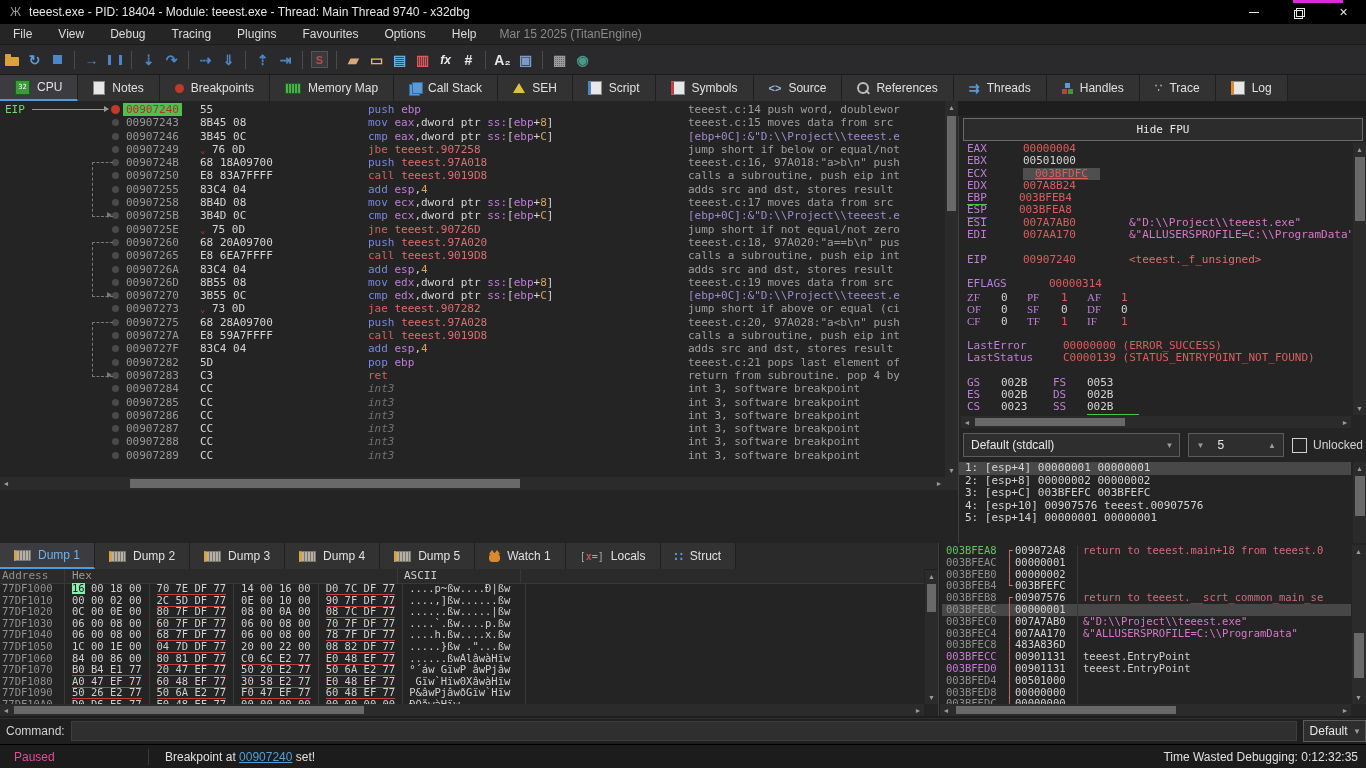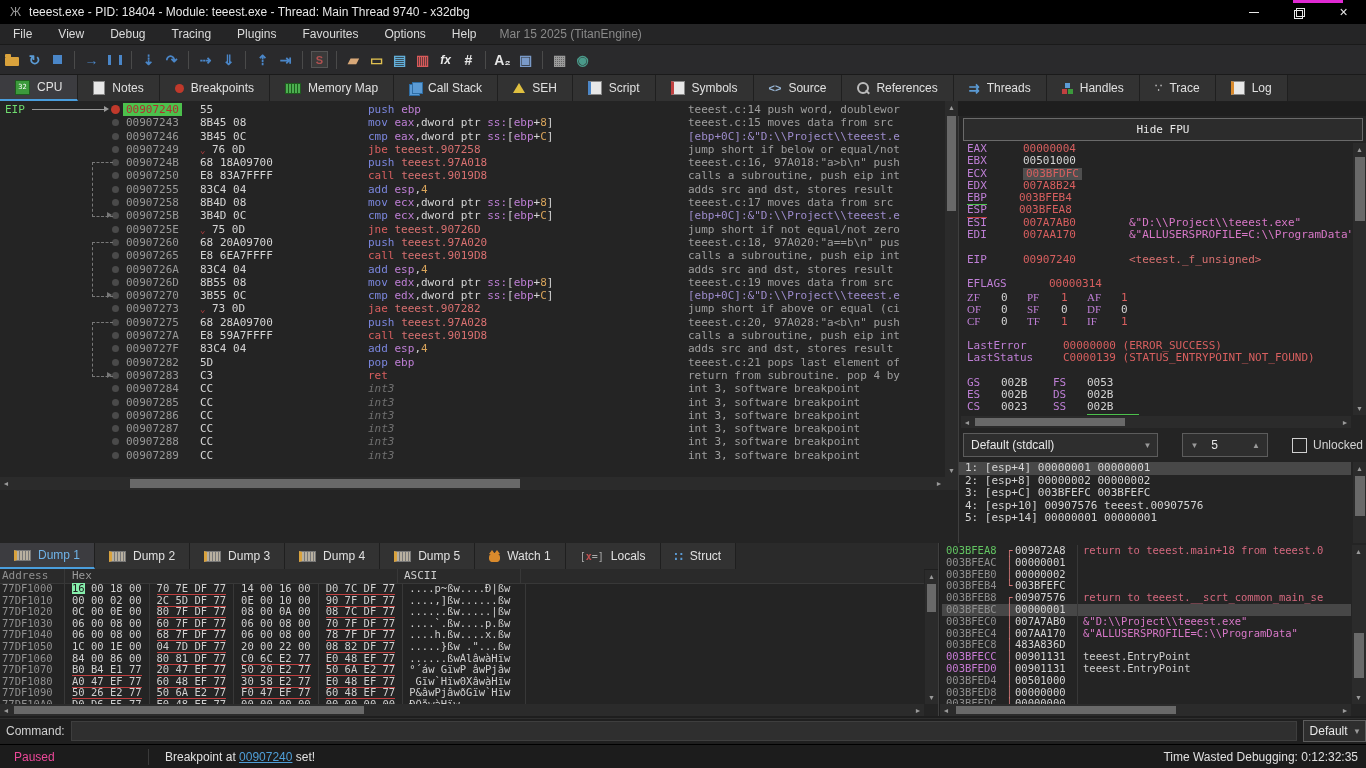--- a/index.html
+++ b/index.html
@@ -132,33 +132,33 @@
            justify-content:center;font-family:"DejaVu Sans Mono",monospace;}
   #reg-body{position:absolute;left:8px;top:27px;right:16px;height:272px;overflow:hidden;
             font-size:11px;line-height:12.3px;font-family:"DejaVu Sans Mono",monospace;white-space:pre;}
   .rline{height:12.3px;}
   .rn{display:inline-block;width:56px;color:#bf7fd6;}
   .rn.efn{width:82px;} .rn.ln{width:96px;}
   .ung{border-bottom:1px solid #4cc14c;width:auto;margin-right:32px;}
   .unr{border-bottom:1px solid #c04040;width:auto;margin-right:32px;}
   .rv{display:inline-block;min-width:106px;color:#d4d4d4;}
   .rv.chg{color:#d85f5f;}
-  .rv.selbg{background:#4f4f4f;min-width:0;padding:0 3px;margin-right:47px;}
+  .rv.selbg{background:#4f4f4f;min-width:0;padding:0 12px;margin-right:47px;text-decoration:underline;}
   .rcm{color:#d878c8;}
   .rcm.ca{color:#d87070;}
   .fn{display:inline-block;width:34px;color:#bf7fd6;font-family:Liberation Serif, serif;}
   .fv{display:inline-block;width:26px;color:#d4d4d4;}
   .fv.f1{color:#d85f5f;}
   .sn{display:inline-block;width:34px;color:#bf7fd6;}
   .sv{display:inline-block;width:52px;color:#d4d4d4;}
   .svu{border-bottom:1px solid #4cc14c;}
   #reg-vsb{right:0;top:27px;width:14px;height:272px;}
   #reg-hsb{left:2px;top:300px;right:16px;height:12px;}
 
-  #convrow{position:absolute;left:4px;top:317px;right:4px;height:24px;display:flex;gap:24px;}
+  #convrow{position:absolute;left:4px;top:317px;right:4px;height:24px;display:flex;gap:8px;}
   #convsel{width:214px;height:22px;background:#2e2e2e;border:1px solid #5c5c5c;display:flex;
            align-items:center;padding-left:7px;color:#e8e8e8;position:relative;}
   #convsel .caret{position:absolute;right:6px;color:#9a9a9a;font-size:8px;}
   #spinner{width:96px;height:22px;background:#2e2e2e;border:1px solid #5c5c5c;display:flex;
            align-items:center;color:#e8e8e8;}
   #spinner .sc{width:22px;text-align:center;color:#9a9a9a;font-size:8px;}
   #spinner .sval{flex:1;padding-left:6px;}
   #lockbox{display:flex;align-items:center;gap:6px;}
   #checkbox{width:13px;height:13px;border:1px solid #d0d0d0;background:#242424;}
 

